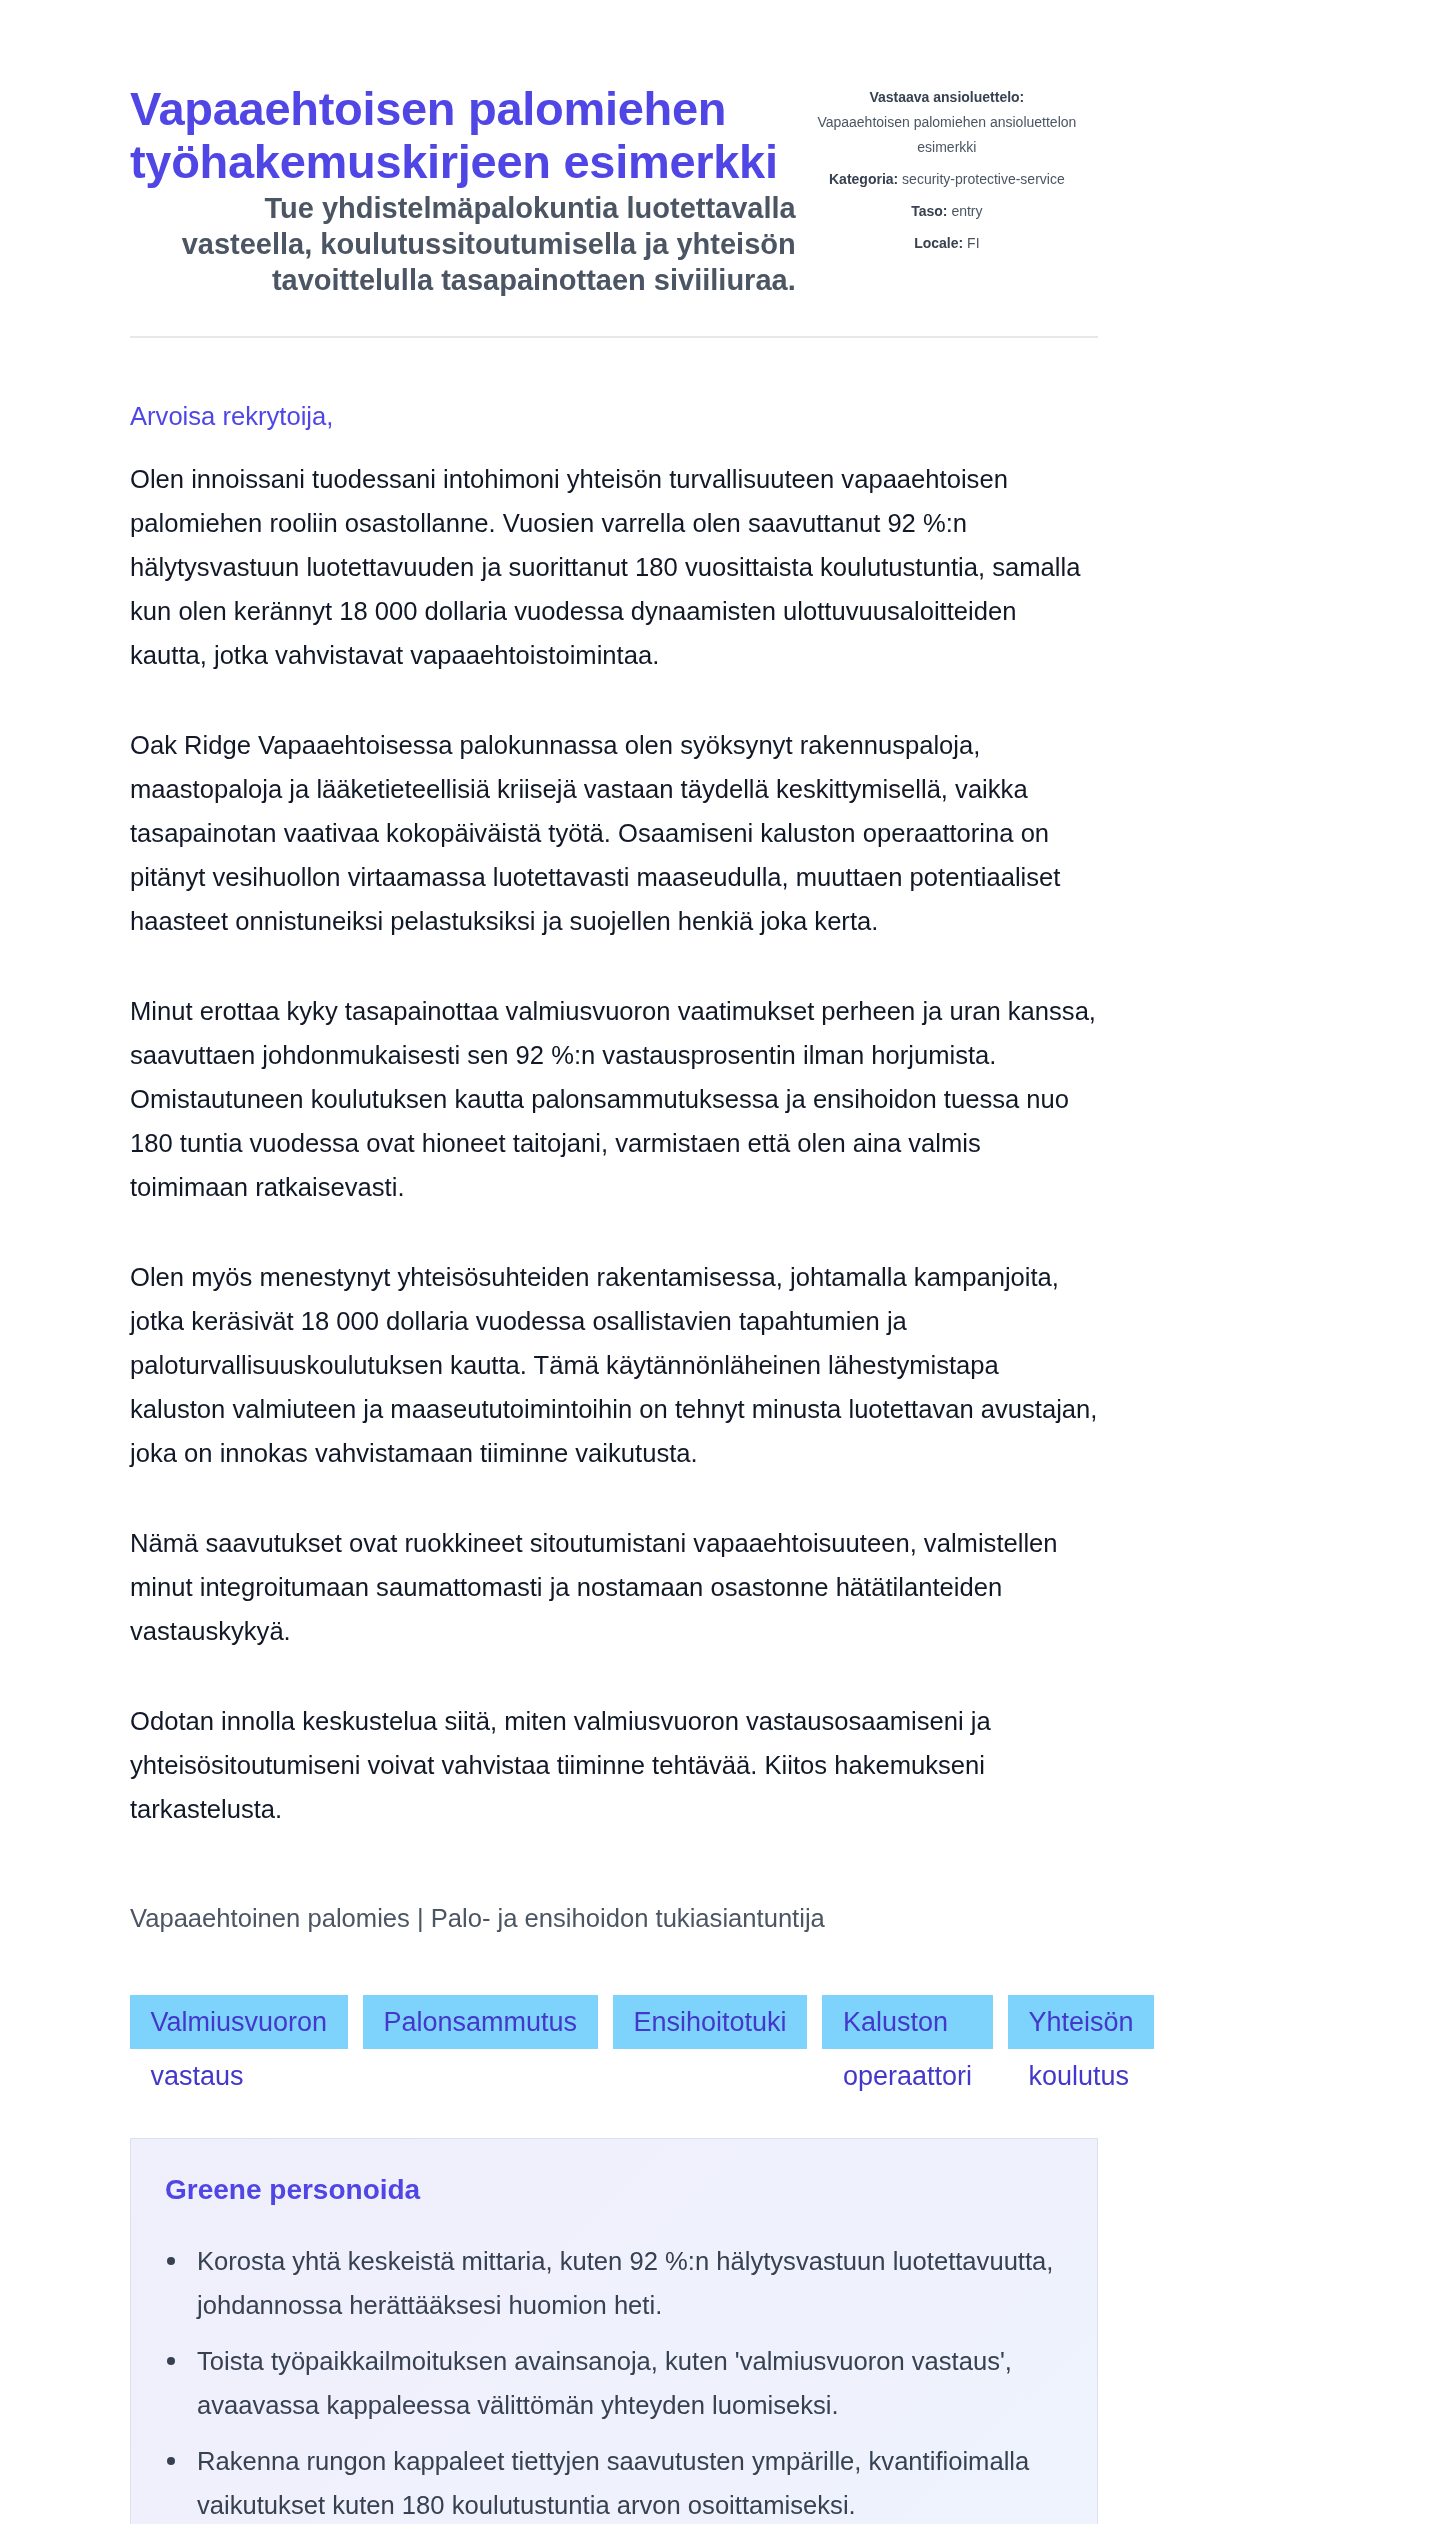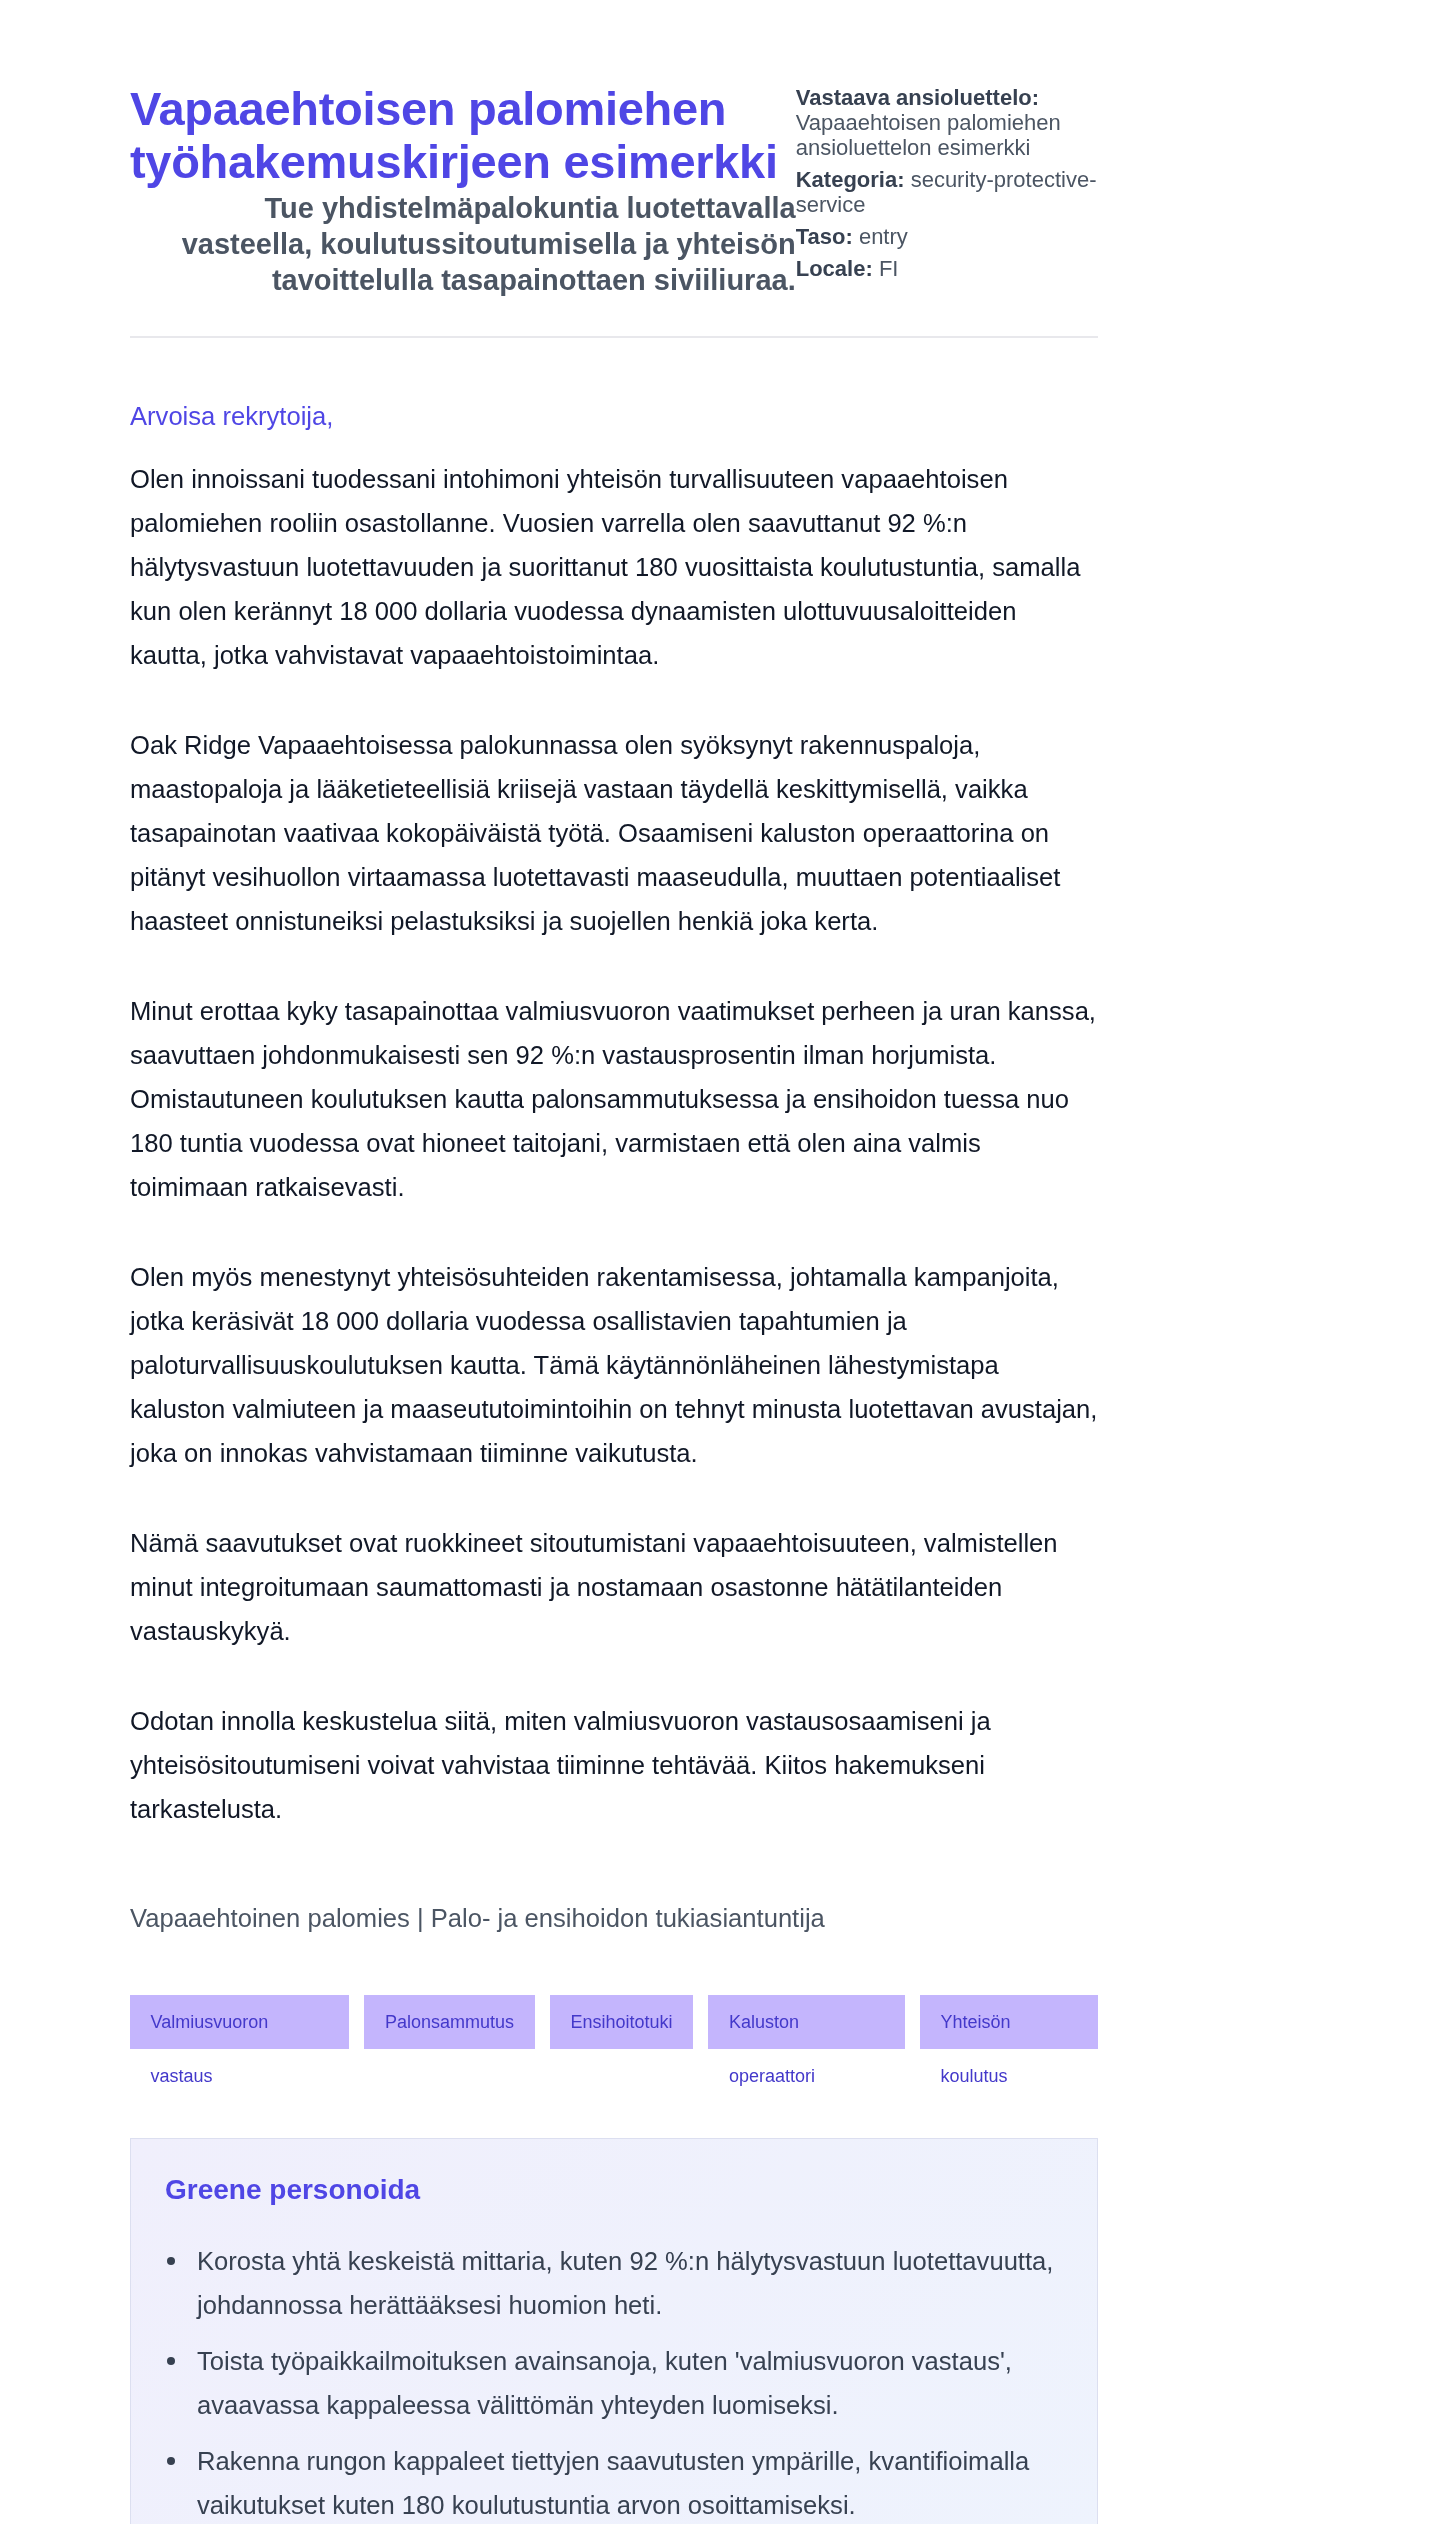--- a/index.html
+++ b/index.html
@@ -32,22 +32,22 @@
     .subtitle {
       font-size: 29px;
       line-height: 36px;
       font-weight: 700;
       color: #4b5563;
       margin-top: 1.7px;
       text-align: right;
     }
     .meta {
       width: 341px;
-      text-align: left;
-      font-size: 22px;
+      text-align: center;
+      font-size: 14px;
       line-height: 25px;
       color: #4b5563;
       padding-top: 3.4px;
     }
     .meta-row { margin-bottom: 6.8px; }
     .meta-label { font-weight: 700; color: #374151; }
     .greeting {
       margin-top: 61px;
       font-size: 25.6px;
       line-height: 34px;
@@ -73,23 +73,23 @@
       line-height: 34px;
       color: #4b5563;
       margin-top: 15.4px;
     }
     .tags {
       display: flex;
       gap: 15.4px;
       margin-top: 60px;
     }
     .tag {
-      background: #c4b5fd;
+      background: #7dd3fc;
       color: #4338ca;
-      font-size: 18px;
+      font-size: 27px;
       line-height: 54px;
       height: 54px;
       padding: 0 20.5px;
       font-weight: 500;
     }
     .tips {
       margin-top: 89px;
       border: 1.7px solid #dcdff0;
       background: linear-gradient(135deg, #f0effc 0%, #eef3fd 100%);
       padding: 32px 34px 34px 34px;

